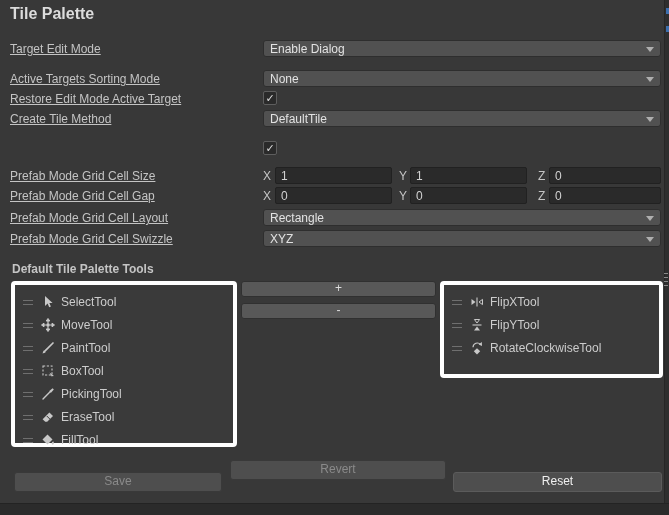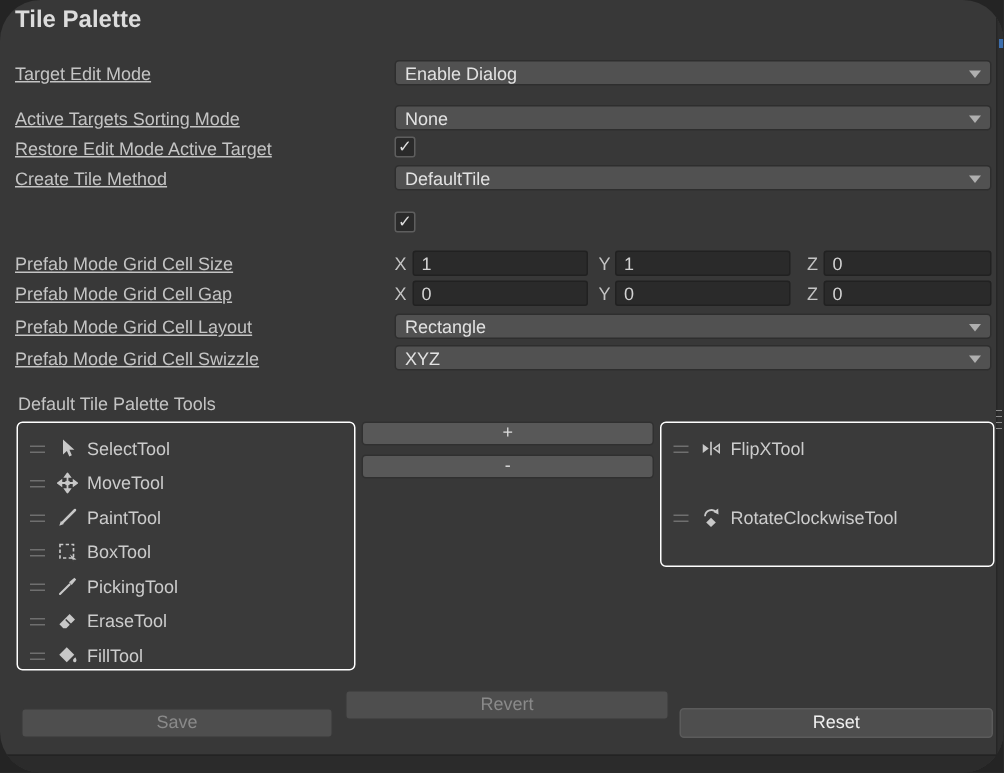--- a/index.html
+++ b/index.html
@@ -1,35 +1,35 @@
 <!DOCTYPE html>
 <html><head>
 <meta charset="utf-8">
 <style>
   html,body{margin:0;padding:0;background:#242424;}
   .app{position:relative;width:669px;height:515px;background:#383838;
-       font-family:"Liberation Sans",sans-serif;overflow:hidden;border-radius:27px;}
+       font-family:"Liberation Sans",sans-serif;overflow:hidden;}
   .title{position:absolute;left:10px;top:5px;font-size:16px;font-weight:bold;color:#dcdcdc;}
   .row{position:absolute;left:0;width:664px;height:18px;}
   .lbl{position:absolute;left:10px;top:2px;font-size:12px;color:#c4c4c4;white-space:nowrap;text-decoration:underline;}
   .dropdown{position:absolute;left:263px;top:0;width:398px;height:17px;background:#515151;
             border:1px solid #2e2e2e;border-radius:3px;box-sizing:border-box;cursor:default;}
   .dd-text{position:absolute;left:6px;top:1px;font-size:12px;color:#e2e2e2;white-space:nowrap;}
   .dd-arrow{position:absolute;right:6px;top:6px;width:0;height:0;
             border-left:4px solid transparent;border-right:4px solid transparent;
             border-top:5px solid #afafaf;}
   .checkbox{position:absolute;left:263px;top:1px;width:14px;height:14px;background:#2a2a2a;
             border:1px solid #5e5e5e;border-radius:2px;box-sizing:border-box;color:#dedede;
             font-size:11px;line-height:12px;text-align:center;}
   .axis{position:absolute;top:2px;font-size:12px;color:#c4c4c4;}
   .vfield{position:absolute;top:0;height:17px;background:#2a2a2a;border:1px solid #212121;
           border-radius:2px;box-sizing:border-box;color:#d2d2d2;font-size:12px;padding:0 5px;
           font-family:"Liberation Sans",sans-serif;outline:none;}
-  .section-label{position:absolute;left:12px;top:262px;font-size:12px;color:#c4c4c4;}
-  .toolbox{position:absolute;background:#3a3a3a;border:1px solid #ffffff;border-radius:4px;
+  .section-label{position:absolute;left:12px;top:262px;font-size:12px;color:#c4c4c4;font-weight:bold;}
+  .toolbox{position:absolute;background:#3a3a3a;border:4px solid #ffffff;border-radius:4px;
            box-sizing:border-box;}
   .tool-item{position:absolute;left:0;width:100%;height:23px;}
   .handle{position:absolute;left:8px;top:9px;width:10px;height:6px;cursor:grab;}
   .handle::before,.handle::after{content:"";position:absolute;left:0;width:10px;height:1px;background:#6f6f6f;}
   .handle::before{top:0;} .handle::after{top:4px;}
   .tool-icon{position:absolute;left:26px;top:4px;width:14px;height:14px;}
   .tool-label{position:absolute;left:46px;top:4px;font-size:12px;color:#cccccc;white-space:nowrap;}
   .btn{position:absolute;border-radius:3px;box-sizing:border-box;font-size:12px;text-align:center;cursor:default;}
   .btn-mid{background:#585858;border:1px solid #303030;color:#dcdcdc;line-height:13px;}
   .btn-footer{background:#4e4e4e;border:1px solid #393939;line-height:17px;}
@@ -210,20 +210,31 @@
       <span class="handle"></span>
       <span class="tool-icon">
         <svg width="14" height="14" viewBox="0 0 14 14">
           <path d="M1.5 4 L5.5 7 L1.5 10 Z" fill="#c8c8c8"></path>
           <path d="M7 2.5 L7 11.5" stroke="#c8c8c8" stroke-width="1.1"></path>
           <path d="M12.5 4.4 L9 7 L12.5 9.6 Z" fill="none" stroke="#c8c8c8" stroke-width="1"></path>
         </svg>
       </span>
       <span class="tool-label">FlipXTool</span>
     </div>
+    <div class="tool-item" style="top:29px">
+      <span class="handle"></span>
+      <span class="tool-icon">
+        <svg width="14" height="14" viewBox="0 0 14 14">
+          <path d="M4.4 1.5 L7 5 L9.6 1.5 Z" fill="none" stroke="#c8c8c8" stroke-width="1"></path>
+          <path d="M2.5 7 L11.5 7" stroke="#c8c8c8" stroke-width="1.1"></path>
+          <path d="M4 12.5 L7 8.5 L10 12.5 Z" fill="#c8c8c8"></path>
+        </svg>
+      </span>
+      <span class="tool-label">FlipYTool</span>
+    </div>
     <div class="tool-item" style="top:52px">
       <span class="handle"></span>
       <span class="tool-icon">
         <svg width="14" height="14" viewBox="0 0 14 14">
           <path d="M3 6.2 A4.3 4.3 0 0 1 10.6 3.6" fill="none" stroke="#c8c8c8" stroke-width="1.2"></path>
           <path d="M11.8 1 L12 5 L8.6 3.4 Z" fill="#c8c8c8"></path>
           <path d="M7 7.2 L10.2 10.3 L7 13.4 L3.8 10.3 Z" fill="#c8c8c8"></path>
         </svg>
       </span>
       <span class="tool-label">RotateClockwiseTool</span>

